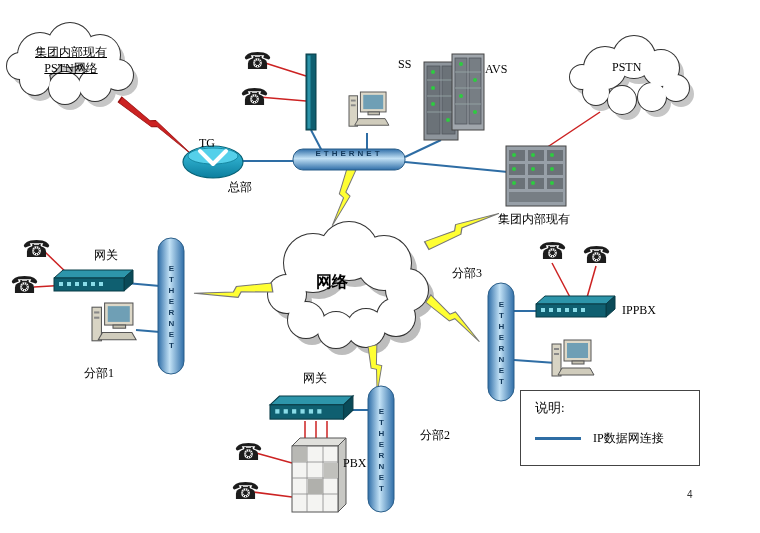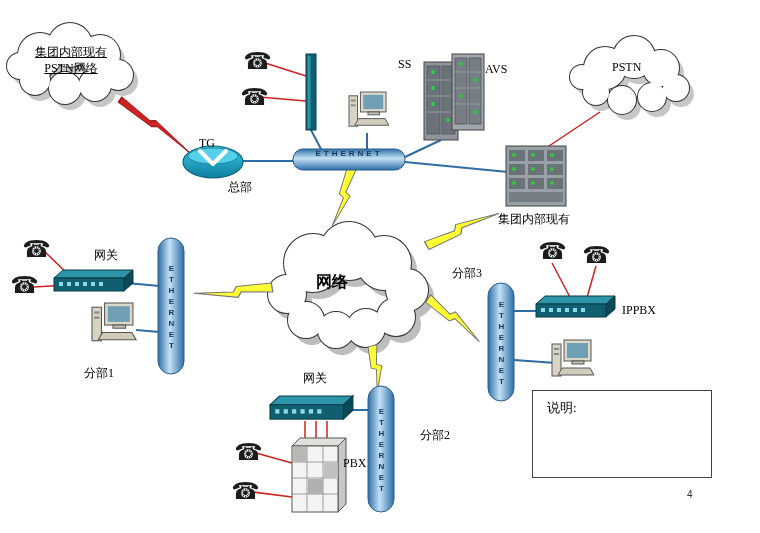--- a/index.html
+++ b/index.html
@@ -10,21 +10,21 @@
   .cloud-caption { position:absolute; left:18px; top:44px; width:106px; text-align:center;
                    font:12px "Liberation Serif","DejaVu Serif",serif; line-height:16px;text-decoration:underline; }
   .net-caption { position:absolute; left:316px; top:272px; width:66px; text-align:left;
                  font:bold 16px "Liberation Serif","DejaVu Serif",serif; }
   .bar-text { position:absolute; left:293px; top:149px; width:112px; height:21px; line-height:21px;
               text-align:center; font:bold 8px "Liberation Sans",sans-serif; letter-spacing:3px; color:#12395c; }
   .vtext { position:absolute; writing-mode:vertical-rl; text-orientation:upright;
            font:bold 8px "Liberation Sans",sans-serif; letter-spacing:2px; color:#12395c; line-height:14px; }
   .phone { position:absolute; font-size:23px; line-height:1; color:#1c1c1c;
            font-family:"DejaVu Sans",sans-serif; }
-  .legend { position:absolute; left:532px; top:390px; width:180px; height:88px;
+  .legend { position:absolute; left:520px; top:390px; width:180px; height:76px;
             border:1px solid #444; background:#fff; box-sizing:border-box; }
   .legend-title { font:13px "Liberation Serif","DejaVu Serif",serif; padding:8px 0 4px 14px; }
   .legend-row { display:flex; align-items:center; gap:12px; padding:9px 0 0 14px; }
   .legend-row .swatch { display:inline-block; width:46px; }
   .swatch-ip { height:3px; background:#2e6da4; }
   .swatch-analog { height:2px; background:#cc2222; }
   .legend-row .txt { font:12px "Liberation Serif","DejaVu Serif",serif; }
   .pagenum { position:absolute; left:687px; top:489px; font:10px "Liberation Sans",sans-serif; color:#333; }
 </style>
 </head>
@@ -276,16 +276,20 @@
   <div class="lbl" style="left:303px; top:370px">网关</div>
   <div class="lbl" style="left:343px; top:456px">PBX</div>
   <div class="lbl" style="left:420px; top:427px">分部2</div>
 
   <div class="vtext" style="left:164px; top:264px">ETHERNET</div>
   <div class="vtext" style="left:494px; top:300px">ETHERNET</div>
   <div class="vtext" style="left:374px; top:407px">ETHERNET</div>
 
   <div class="legend">
     <div class="legend-title">说明:</div>
+    <div class="legend-row">
+      <span class="swatch swatch-ip"></span>
+      <span class="txt">IP数据网连接</span>
+    </div>
   </div>
 
   <span class="pagenum">4</span>
 </div>
 
 </body></html>

